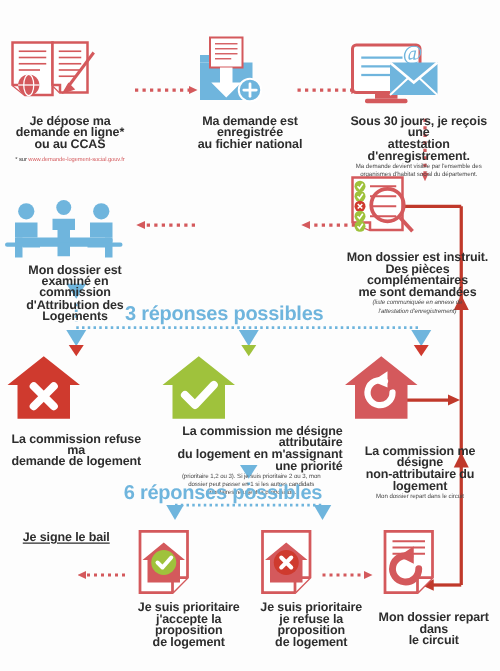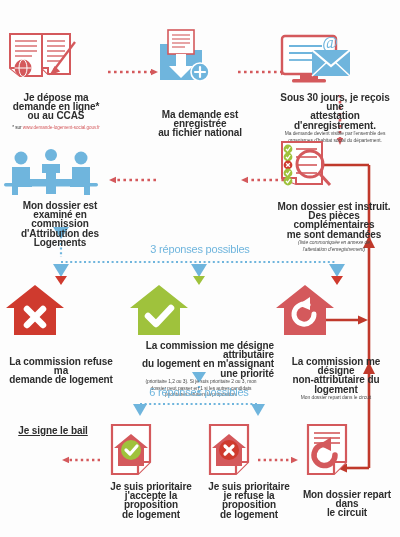--- a/index.html
+++ b/index.html
@@ -21,22 +21,22 @@
     margin-top:1.5px;letter-spacing:-0.05px;
   }
   .sub.it{font-style:italic;}
   .foot{
     font-size:4.6px;line-height:6px;color:#d4595c;
     letter-spacing:-0.05px;
   }
   .foot b{color:#2d2d2d;font-weight:normal;}
   .icon{display:block;margin:0 auto;}
   .banner{
-    position:absolute;text-align:center;
-    color:#6fb5dd;font-size:11px;font-weight:normal;
+    position:absolute;text-align:left;
+    color:#6fb5dd;font-size:16px;font-weight:bold;
     letter-spacing:-0.2px;
   }
   svg{display:block;overflow:visible;}
 </style>
 </head>
 <body>
 
 <div id="stage">
 
   <svg style="position:absolute;left:0;top:0;width:400px;height:537px;">
@@ -148,21 +148,21 @@
             <line x1="26" y1="19" x2="39" y2="19"></line>
         </g>
         <path d="M30,26 L40,26 L40,38 L47,38 L35,50 L23,38 L30,38 Z" fill="#fff"></path>
         <circle cx="54" cy="44" r="9" fill="#6fb5dd" stroke="#fff" stroke-width="1.6"></circle>
         <g stroke="#fff" stroke-width="2.2" stroke-linecap="round">
           <line x1="54" y1="39" x2="54" y2="49"></line>
             <line x1="49" y1="44" x2="59" y2="44"></line>
         </g>
       </svg>
     </span>
-    <div class="cap" style="white-space:pre-line;margin-top:20px;">Ma demande est enregistrée
+    <div class="cap" style="white-space:pre-line;margin-top:3px;">Ma demande est enregistrée
 au fichier national</div>
   </div>
 
   <div class="node" style="left:272px;top:28px;width:126px;">
     <span class="icon">
       <svg width="86" height="62" viewBox="0 0 86 62">
         <rect x="10" y="8" width="54" height="38" rx="3" fill="#fff" stroke="#d4595c" stroke-width="2.4"></rect>
         <g stroke="#6fb5dd" stroke-width="1.8">
           <line x1="17" y1="18" x2="50" y2="18"></line>
             <line x1="17" y1="25" x2="50" y2="25"></line>
@@ -177,21 +177,21 @@
           <text x="58" y="20" font-size="17" fill="#6fb5dd" font-family="'Liberation Serif',serif" text-anchor="middle">@</text>
         </g>
       </svg>
     </span>
     <div class="cap" style="white-space:pre-line;margin-top:3px;">Sous 30 jours, je reçois une
 attestation d'enregistrement.</div>
     <div class="sub" style="white-space:pre-line;">Ma demande devient visible par l'ensemble des
 organismes d'habitat social du département.</div>
   </div>
 
-  <div class="node" style="left:4px;top:149px;width:112px;">
+  <div class="node" style="left:4px;top:160px;width:112px;">
     <span class="icon">
       <svg width="94" height="48" viewBox="0 0 94 48">
         <g fill="#6fb5dd">
           <circle cx="47" cy="6" r="6"></circle>
           <path d="M38,15 h18 v9 h-18 z"></path>
           <circle cx="17" cy="9" r="6.5"></circle>
           <path d="M8,18 h18 v12 h-18 z"></path>
           <path d="M8,30 h6 v16 h-6 z"></path>
           <circle cx="77" cy="9" r="6.5"></circle>
           <path d="M68,18 h18 v12 h-18 z"></path>
@@ -254,21 +254,21 @@
   <div class="node" style="left:4px;top:283px;width:114px;">
     <span class="icon">
       <svg width="62" height="54" viewBox="0 0 62 54">
         <path d="M31,2 L60,25 L52,25 L52,52 L10,52 L10,25 L2,25 Z" fill="#cf3a2e"></path>
         <g stroke="#fff" stroke-width="6.5" stroke-linecap="round">
           <line x1="23" y1="26" x2="39" y2="42"></line>
             <line x1="39" y1="26" x2="23" y2="42"></line>
         </g>
       </svg>
     </span>
-    <div class="cap" style="white-space:pre-line;margin-top:20px;">La commission refuse ma
+    <div class="cap" style="white-space:pre-line;margin-top:10px;">La commission refuse ma
 demande de logement</div>
   </div>
 
   <div class="node" style="left:128px;top:283px;width:146px;">
     <span class="icon">
       <svg width="62" height="54" viewBox="0 0 62 54">
         <path d="M31,2 L60,25 L52,25 L52,52 L10,52 L10,25 L2,25 Z" fill="#9fc23c"></path>
         <path d="M20,33 L28,41 L43,25" stroke="#fff" stroke-width="6.5" fill="none" stroke-linecap="round" stroke-linejoin="round"></path>
       </svg>
     </span>

